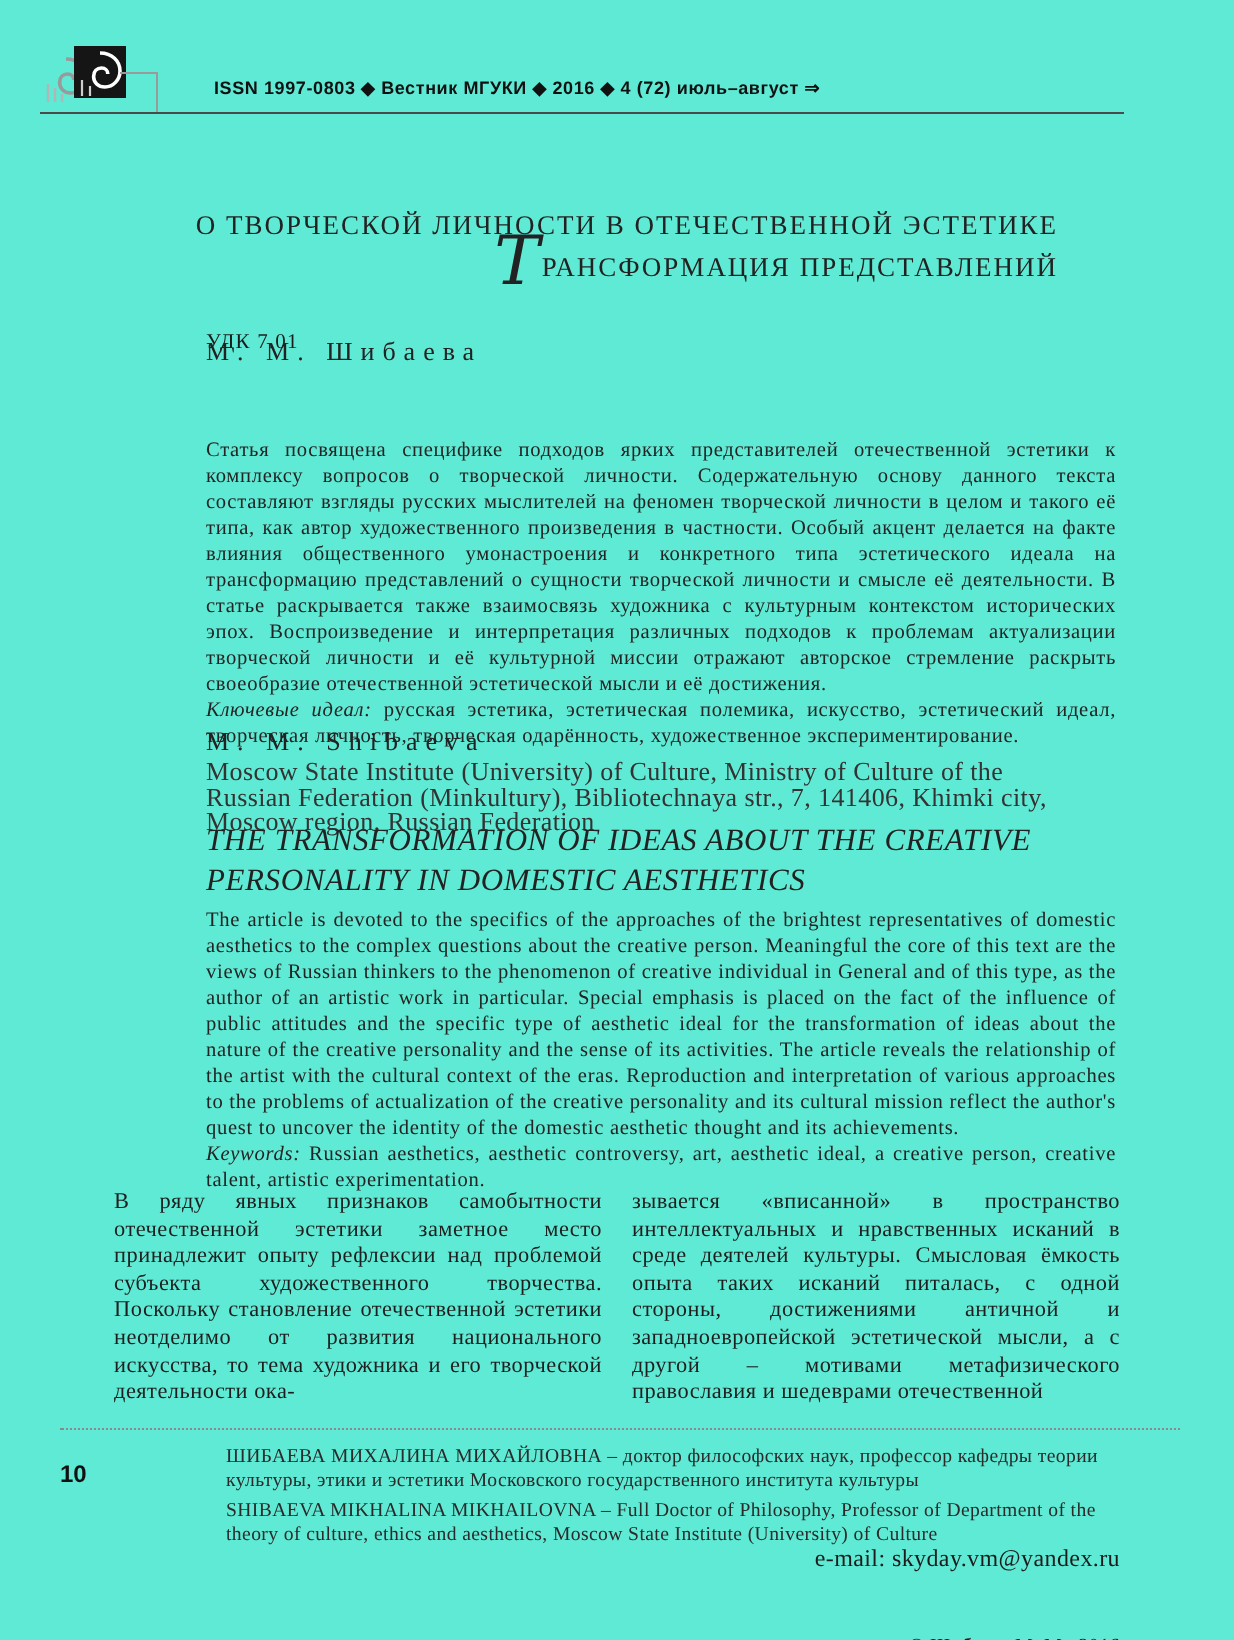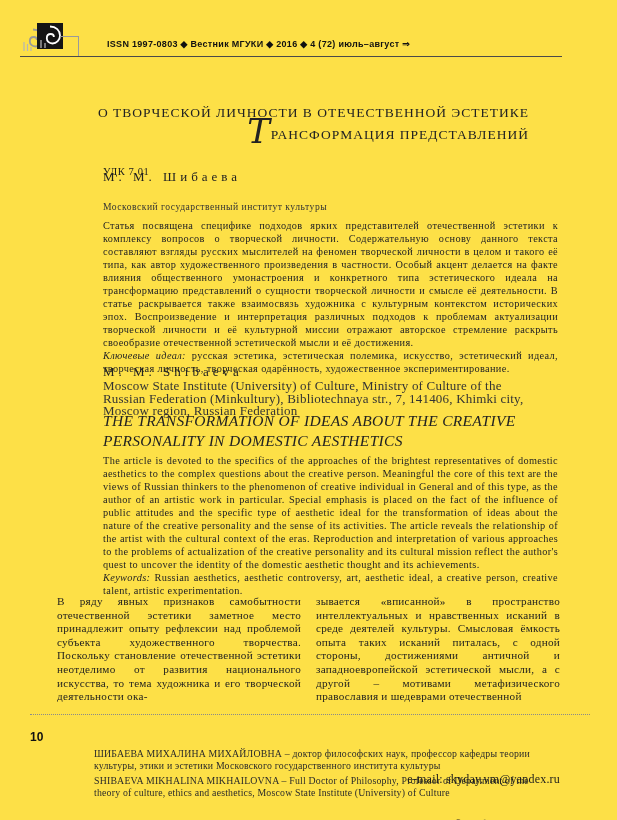--- a/index.html
+++ b/index.html
@@ -1,17 +1,17 @@
 <!DOCTYPE html>
 <html><head>
 <meta charset="utf-8">
 <style>
   html,body{margin:0;padding:0;background:#f2f2f2;}
   .page{
-    position:relative;width:617px;height:820px;background:#fde047;
+    position:relative;width:617px;height:820px;background:#5eead4;
     font-family:"Liberation Serif",serif;color:#1c1c1c;overflow:hidden;
     margin:0 auto;box-shadow:0 0 4px rgba(0,0,0,.15);
   }
   
   .logo{position:absolute;left:20px;top:23px;width:60px;height:40px;}
   .logo .gray-volute{position:absolute;left:0;top:3px;width:26px;height:26px;}
   .logo .black-sq{position:absolute;left:17px;top:0;width:26px;height:26px;background:#151515;}
   .logo svg{display:block;}
   .bracket-h1{position:absolute;left:60px;top:36px;width:18px;border-top:1px solid #9a9a9a;}
   .bracket-v{position:absolute;left:78px;top:36px;height:20px;border-left:1px solid #9a9a9a;}
@@ -40,21 +40,21 @@
   .title-en{position:absolute;left:103px;top:411px;width:430px;
     font-style:italic;font-size:15.5px;line-height:19.5px;letter-spacing:.3px;color:#222;}
   .abstract-en{position:absolute;left:103px;top:454px;}
   
   .columns{position:absolute;left:57px;top:595px;width:503px;display:flex;gap:15px;}
   .col{flex:1;text-align:justify;font-size:11.2px;line-height:13.6px;letter-spacing:.25px;color:#1e1e1e;}
   
   .dotted-rule{position:absolute;left:30px;top:714px;width:560px;border-top:1px dotted #8a8a8a;}
   .page-num{position:absolute;left:30px;top:730px;font-family:"Liberation Sans",sans-serif;
     font-weight:700;font-size:12px;color:#111;}
-  .bios{position:absolute;left:94px;top:723px;width:458px;font-size:9.8px;line-height:12px;color:#2a2a2a;margin-top:25px;}
+  .bios{position:absolute;left:113px;top:723px;width:458px;font-size:9.8px;line-height:12px;color:#2a2a2a;}
   .bios p{margin:0 0 3px 0;letter-spacing:.2px;}
   .email{position:absolute;right:57px;top:772px;font-size:12px;letter-spacing:.2px;}
   .copyright{position:absolute;right:57px;top:818px;font-size:10px;letter-spacing:.2px;}
 </style>
 </head>
 <body>
 
 <div class="page">
 
   <div class="logo">
@@ -80,21 +80,20 @@
   <div class="title-ru">
     <div>О ТВОРЧЕСКОЙ ЛИЧНОСТИ В ОТЕЧЕСТВЕННОЙ ЭСТЕТИКЕ</div>
     <div><span class="initial">Т</span><span>РАНСФОРМАЦИЯ ПРЕДСТАВЛЕНИЙ</span></div>
   </div>
 
   <div class="udc">УДК 7.01</div>
 
   <div class="author-ru">
     <span class="author-name">М. М. Шибаева</span>
   </div>
-  <div class="affil-ru">Московский государственный институт культуры</div>
 
   <div class="abstract abstract-ru">
     <p>Статья посвящена специфике подходов ярких представителей отечественной эстетики к комплексу вопросов о творческой личности. Содержательную основу данного текста составляют взгляды русских мыслителей на феномен творческой личности в целом и такого её типа, как автор художественного произведения в частности. Особый акцент делается на факте влияния общественного умонастроения и конкретного типа эстетического идеала на трансформацию представлений о сущности творческой личности и смысле её деятельности. В статье раскрывается также взаимосвязь художника с культурным контекстом исторических эпох. Воспроизведение и интерпретация различных подходов к проблемам актуализации творческой личности и её культурной миссии отражают авторское стремление раскрыть своеобразие отечественной эстетической мысли и её достижения.</p>
     <p><span class="kw-label">Ключевые идеал:</span><span> русская эстетика, эстетическая полемика, искусство, эстетический идеал, творческая личность, творческая одарённость, художественное экспериментирование.</span></p>
   </div>
 
   <div class="author-en">
     <span class="author-name">М. M. Shibaeva</span>
   </div>
   <div class="affil-en">Moscow State Institute (University) of Culture, Ministry of Culture of the Russian Federation (Minkultury), Bibliotechnaya str., 7, 141406, Khimki city, Moscow region, Russian Federation</div>

